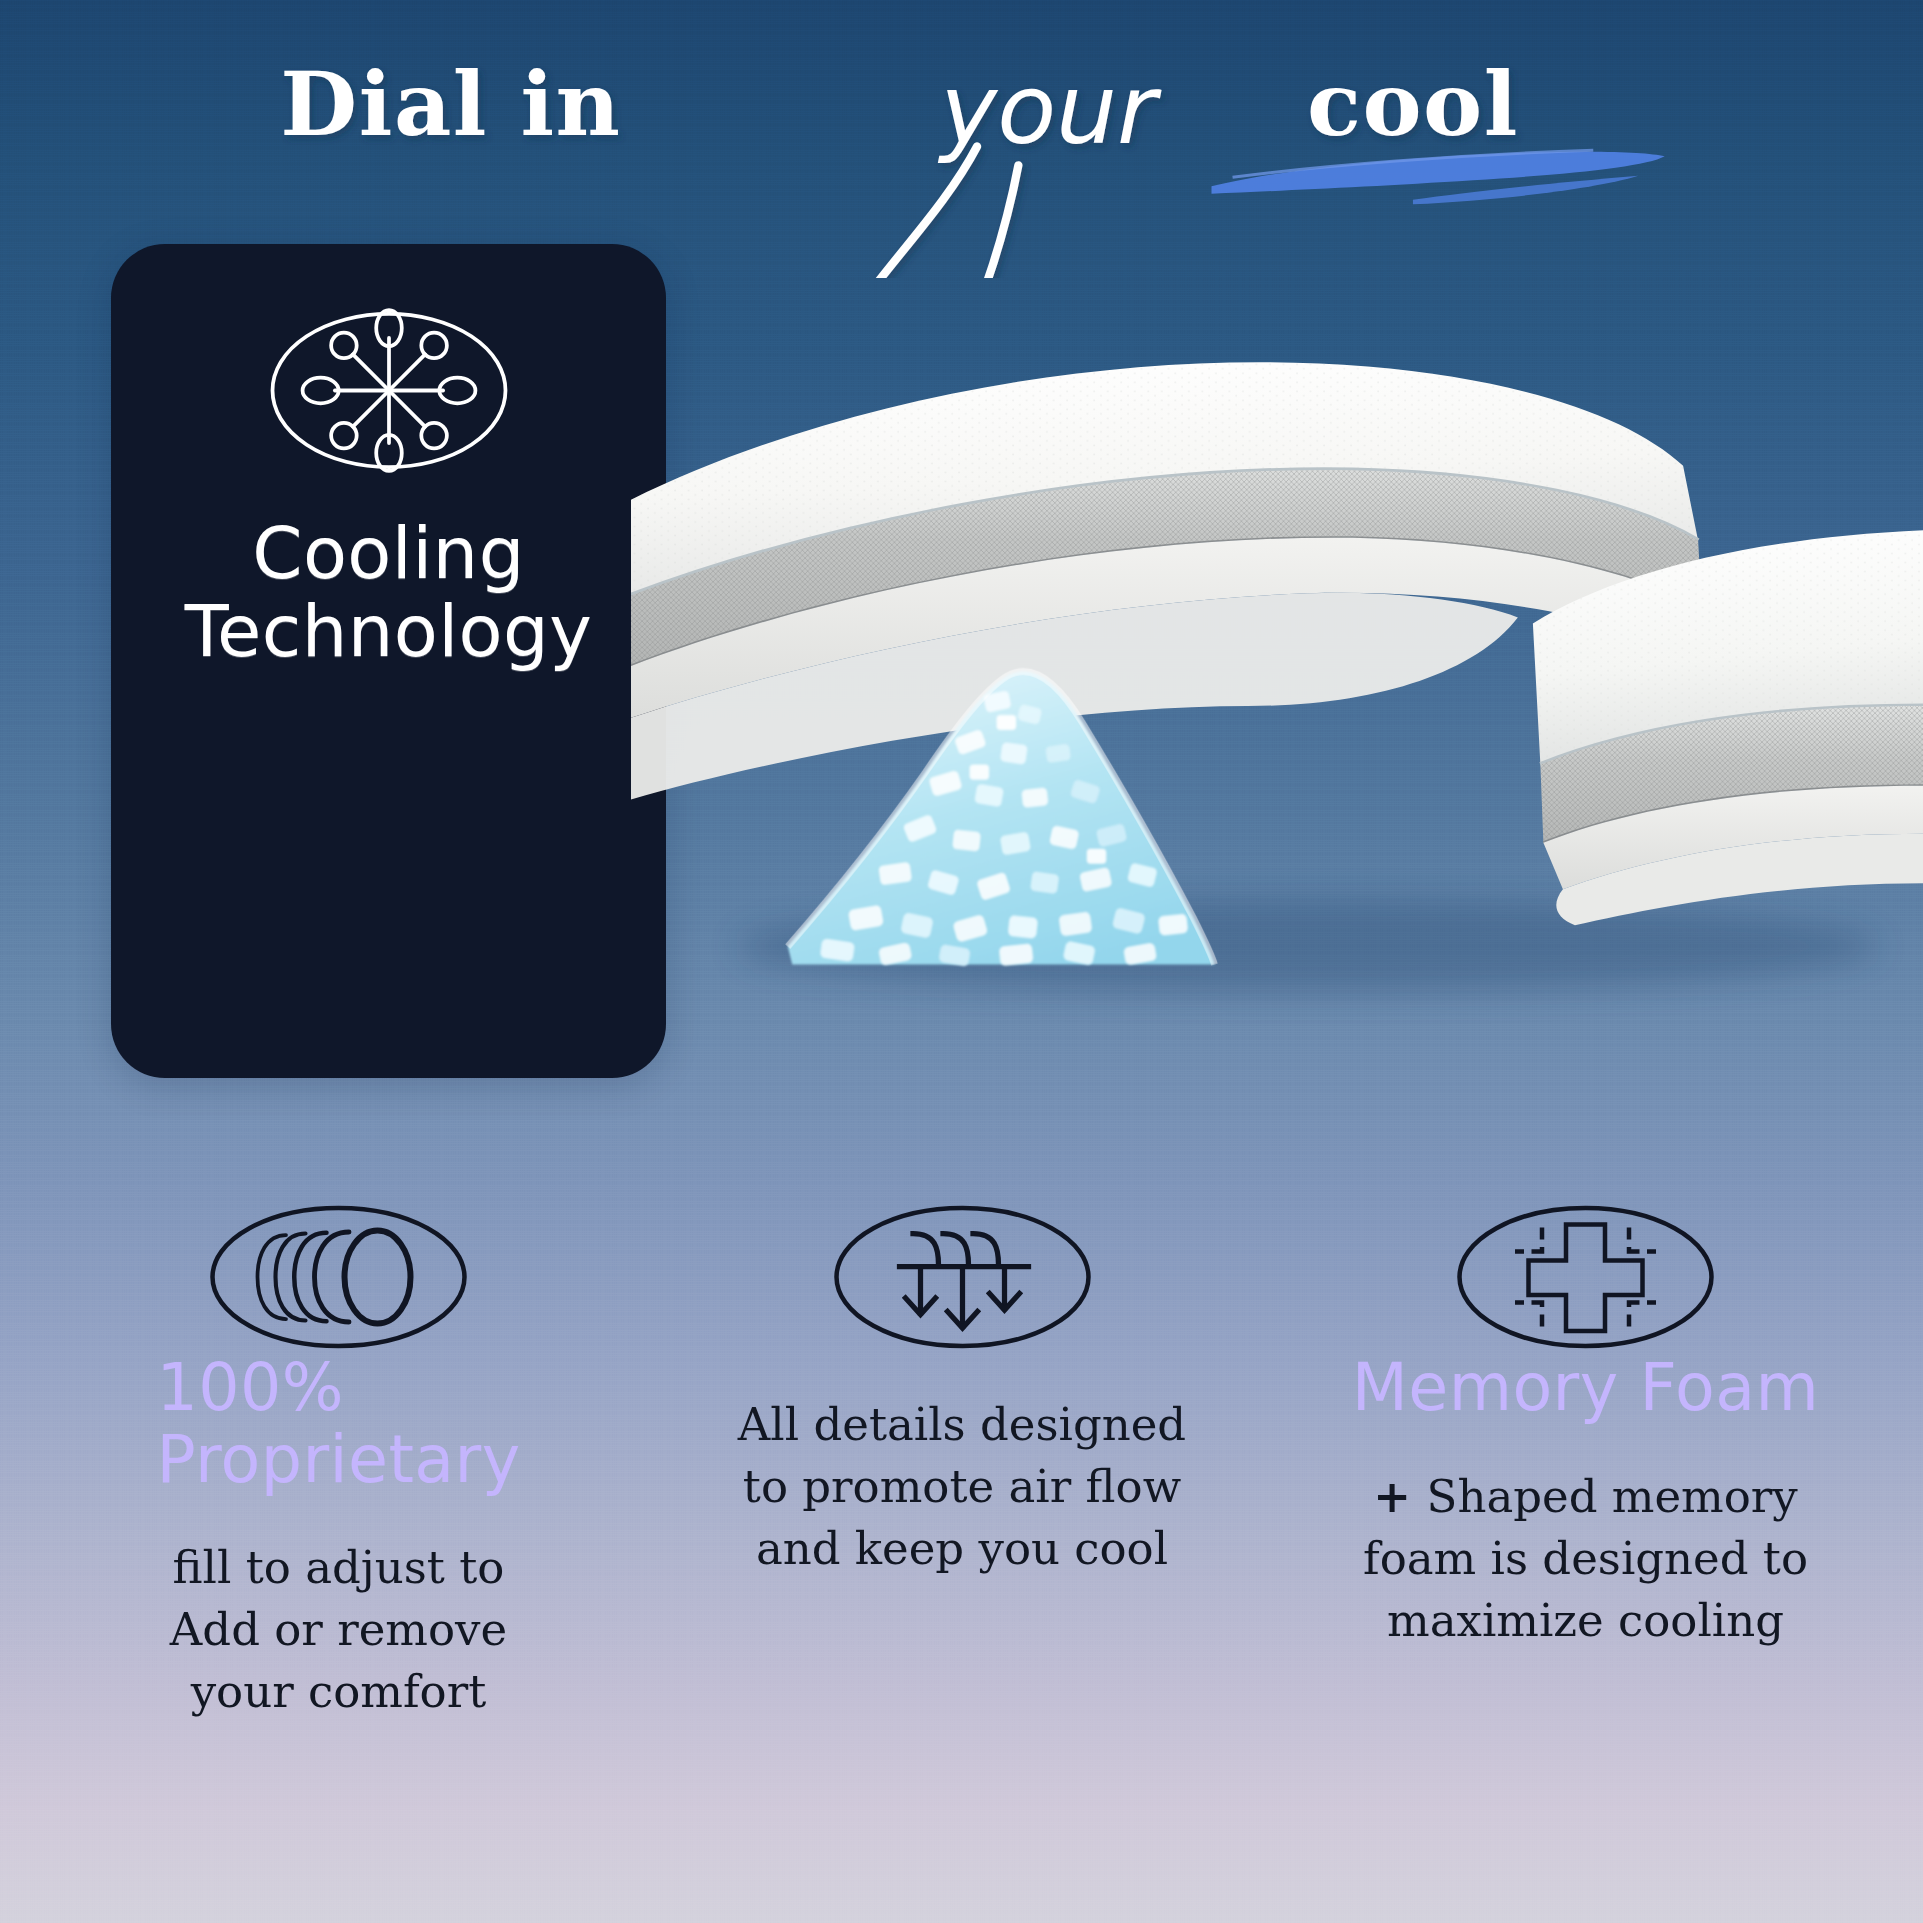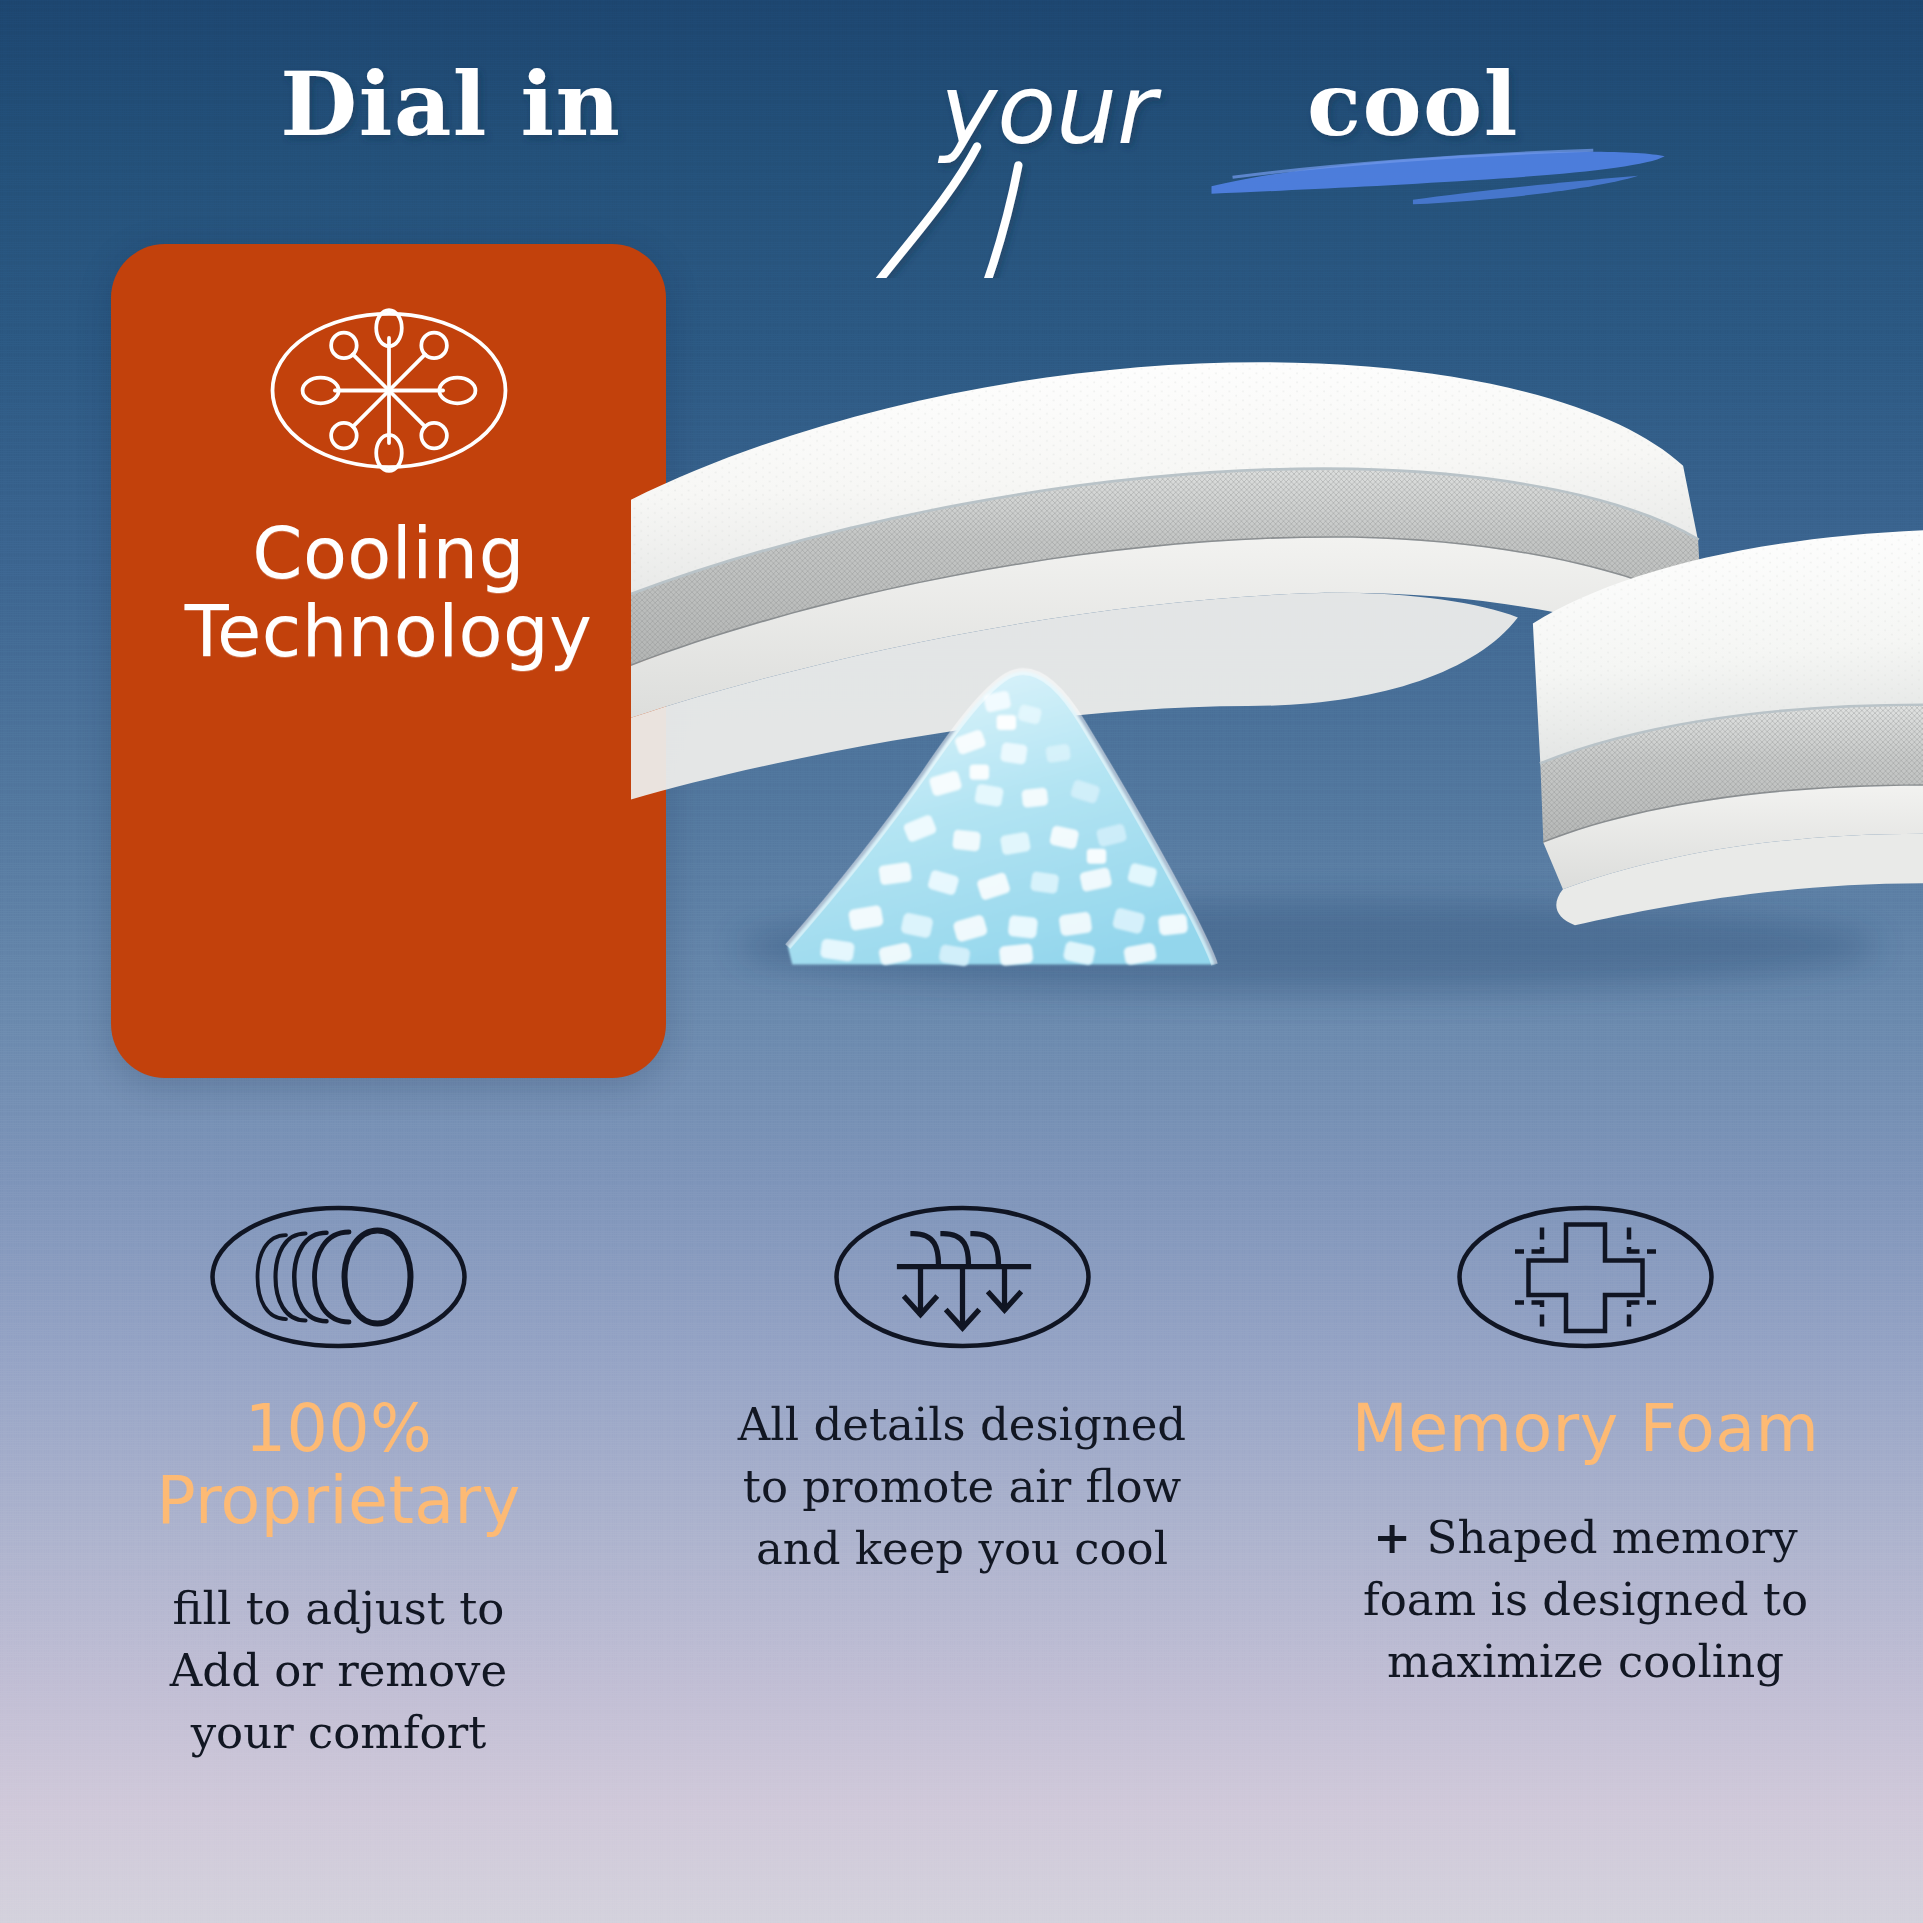--- a/index.html
+++ b/index.html
@@ -48,21 +48,21 @@
   }
   .hl-script{
     font-family:"DejaVu Sans", sans-serif;
     font-size:128px; font-style:italic; font-weight:400; fill:#ffffff;
   }
 
   
   #card{
     position:absolute;
     left:111px; top:244px; width:555px; height:834px;
-    background:#c2410c;
+    background:#0f172a;
     border-radius:54px;
     display:flex; flex-direction:column; align-items:center;
     padding:45px 40px 41px;
     box-shadow:0 7.5px 35px rgba(10,25,60,.18);
   }
   #card-icon{ margin-top:15px; margin-bottom:35px; }
   #card-title{
     font-family:"DejaVu Sans", sans-serif;
     font-size:72px; line-height:1.08; color:#ffffff;
     text-align:center; font-weight:400; letter-spacing:0.4px;
@@ -83,24 +83,23 @@
   #photo svg{ width:100%; height:100%; display:block; }
 
   
   #features{
     position:absolute; left:53px; right:53px; top:1202px; height:676px;
     display:flex; justify-content:space-between; align-items:flex-start;
   }
   .feat{ width:571px; display:flex; flex-direction:column; align-items:center; }
   .feat-icon{ height:150px; display:flex; align-items:center; justify-content:center; }
   .feat-title{
-    margin-top:41px;
     font-family:"DejaVu Sans", sans-serif;
-    font-size:65px; line-height:1.1; color:#fdba74;
-    text-align:center; font-weight:400; letter-spacing:0.4px;
+    font-size:65px; line-height:1.1; color:#c4b5fd;
+    text-align:left; font-weight:400; letter-spacing:0.4px;
   }
   .feat-body{
     margin-top:42px;
     font-family:"DejaVu Serif", serif;
     font-size:45px; line-height:1.38; color:#121723;
     text-align:center; font-weight:400;
   }
   .feat-body .plus{ font-weight:700; }
 </style>
 </head>

